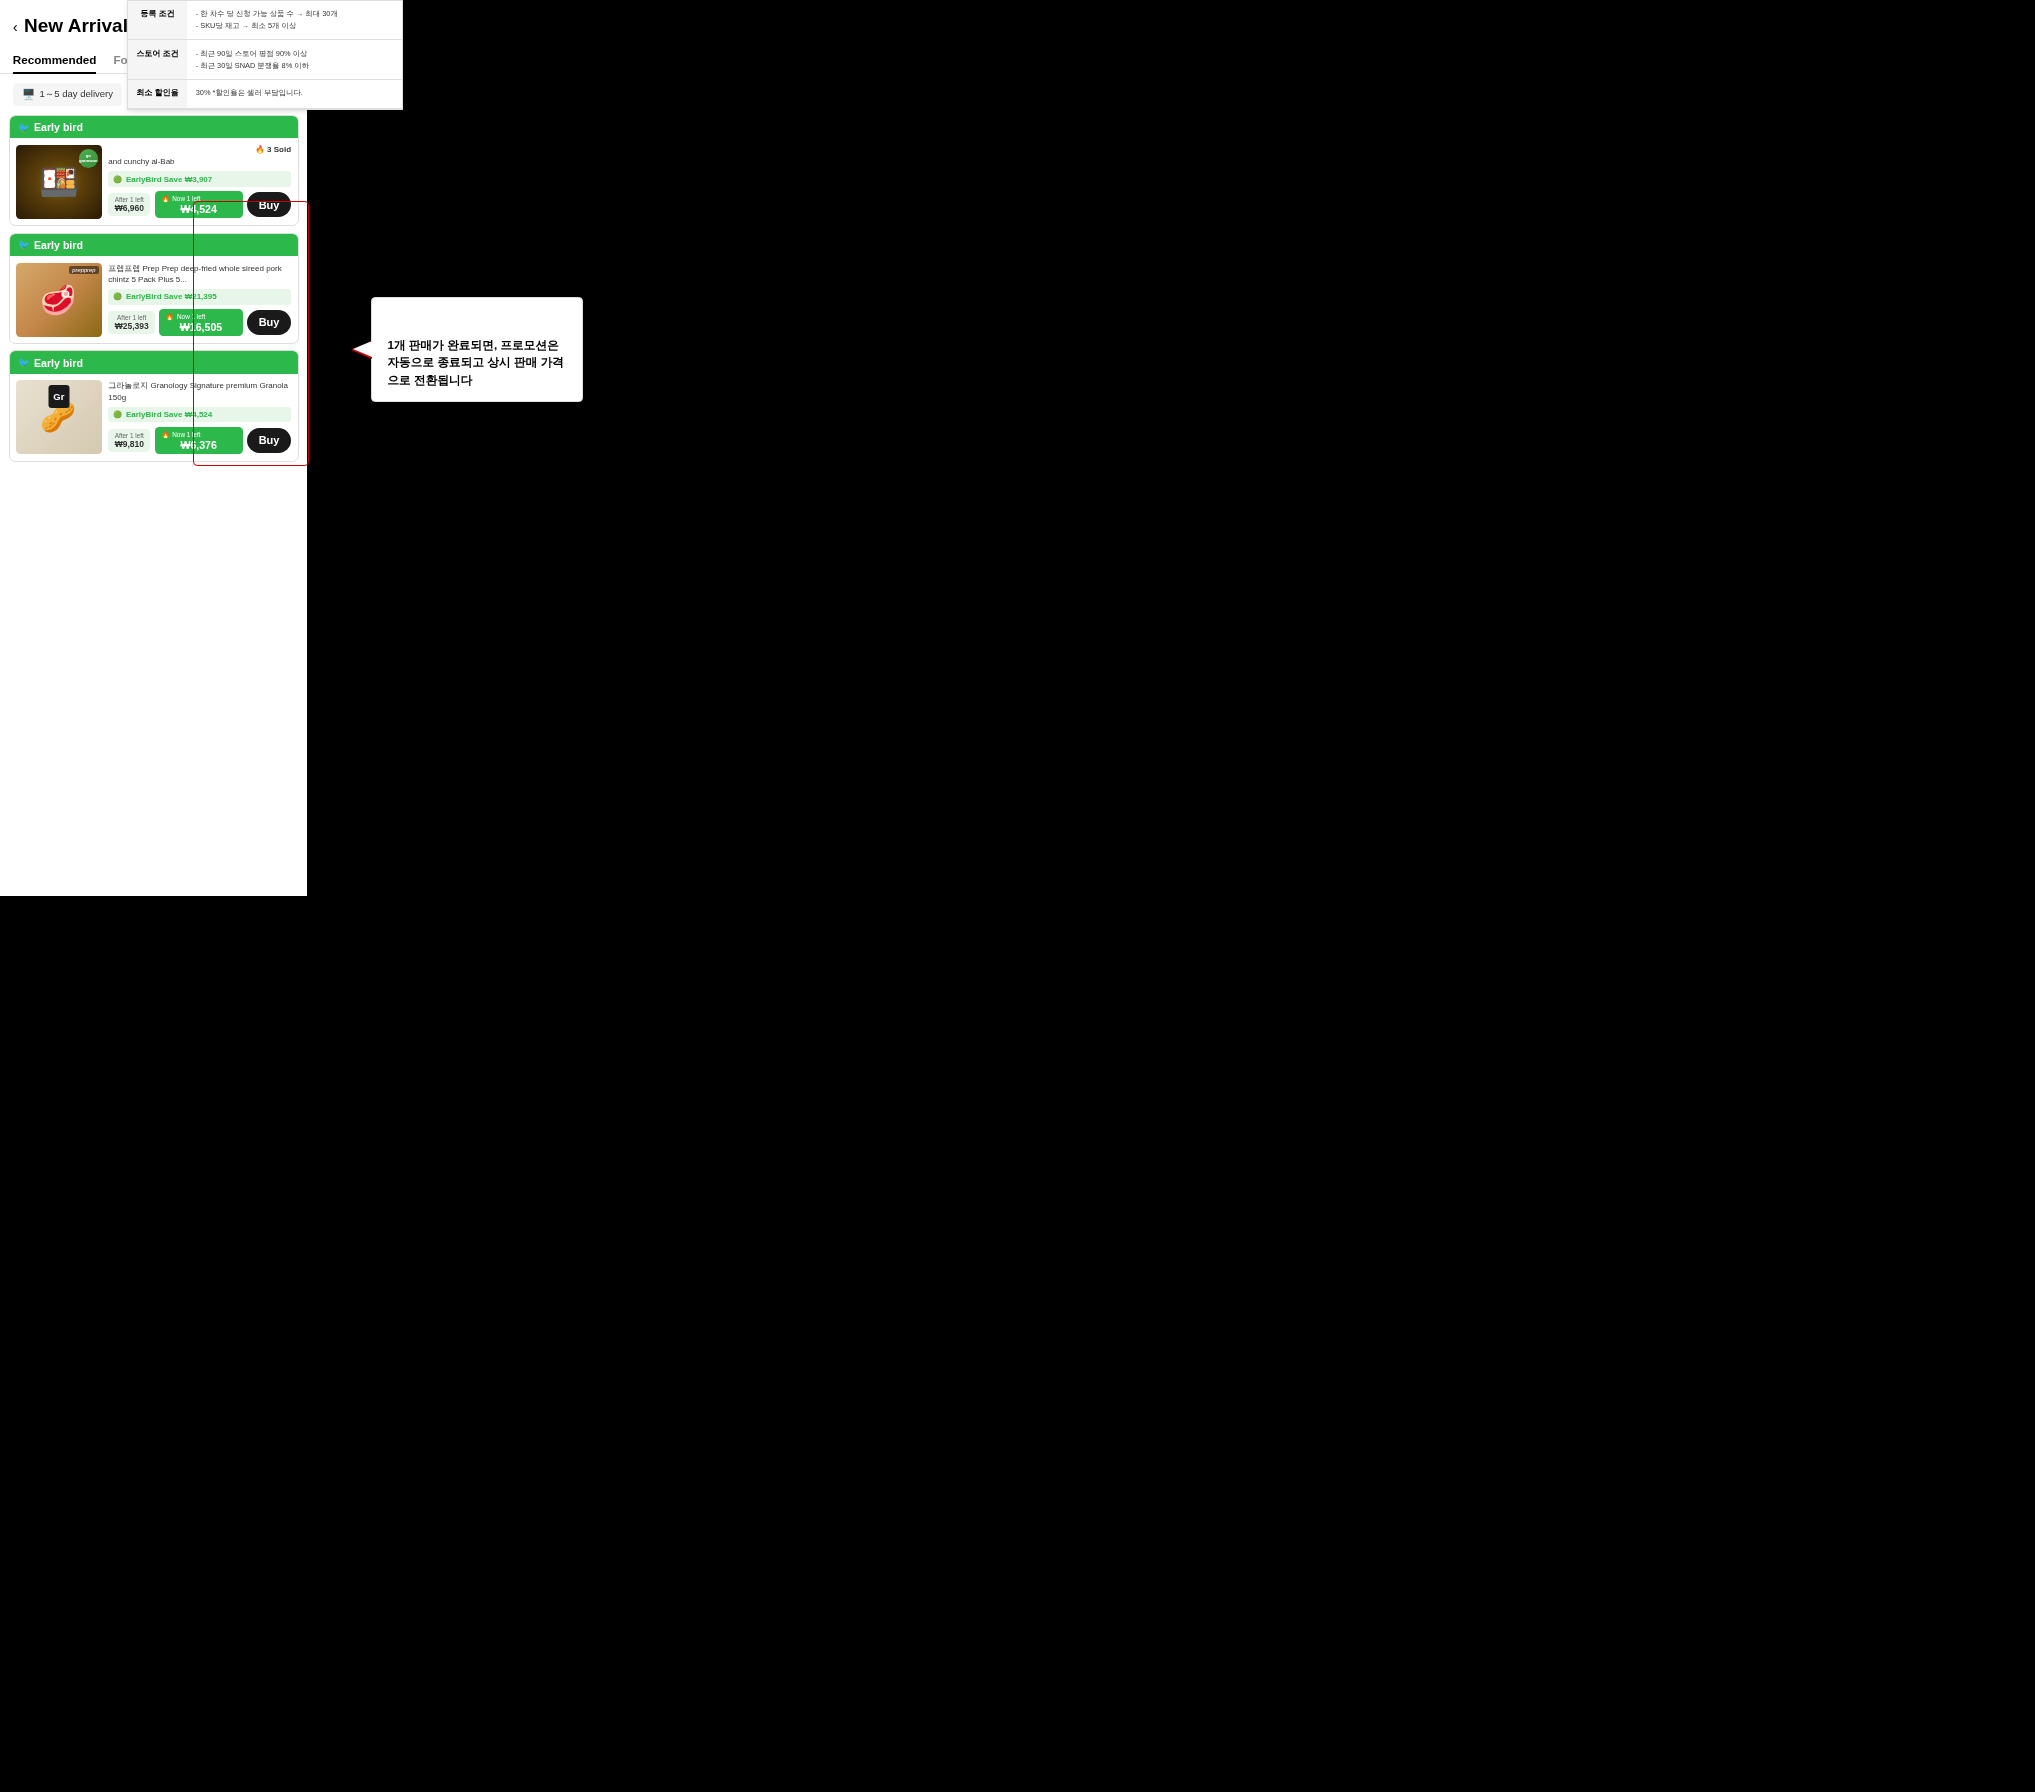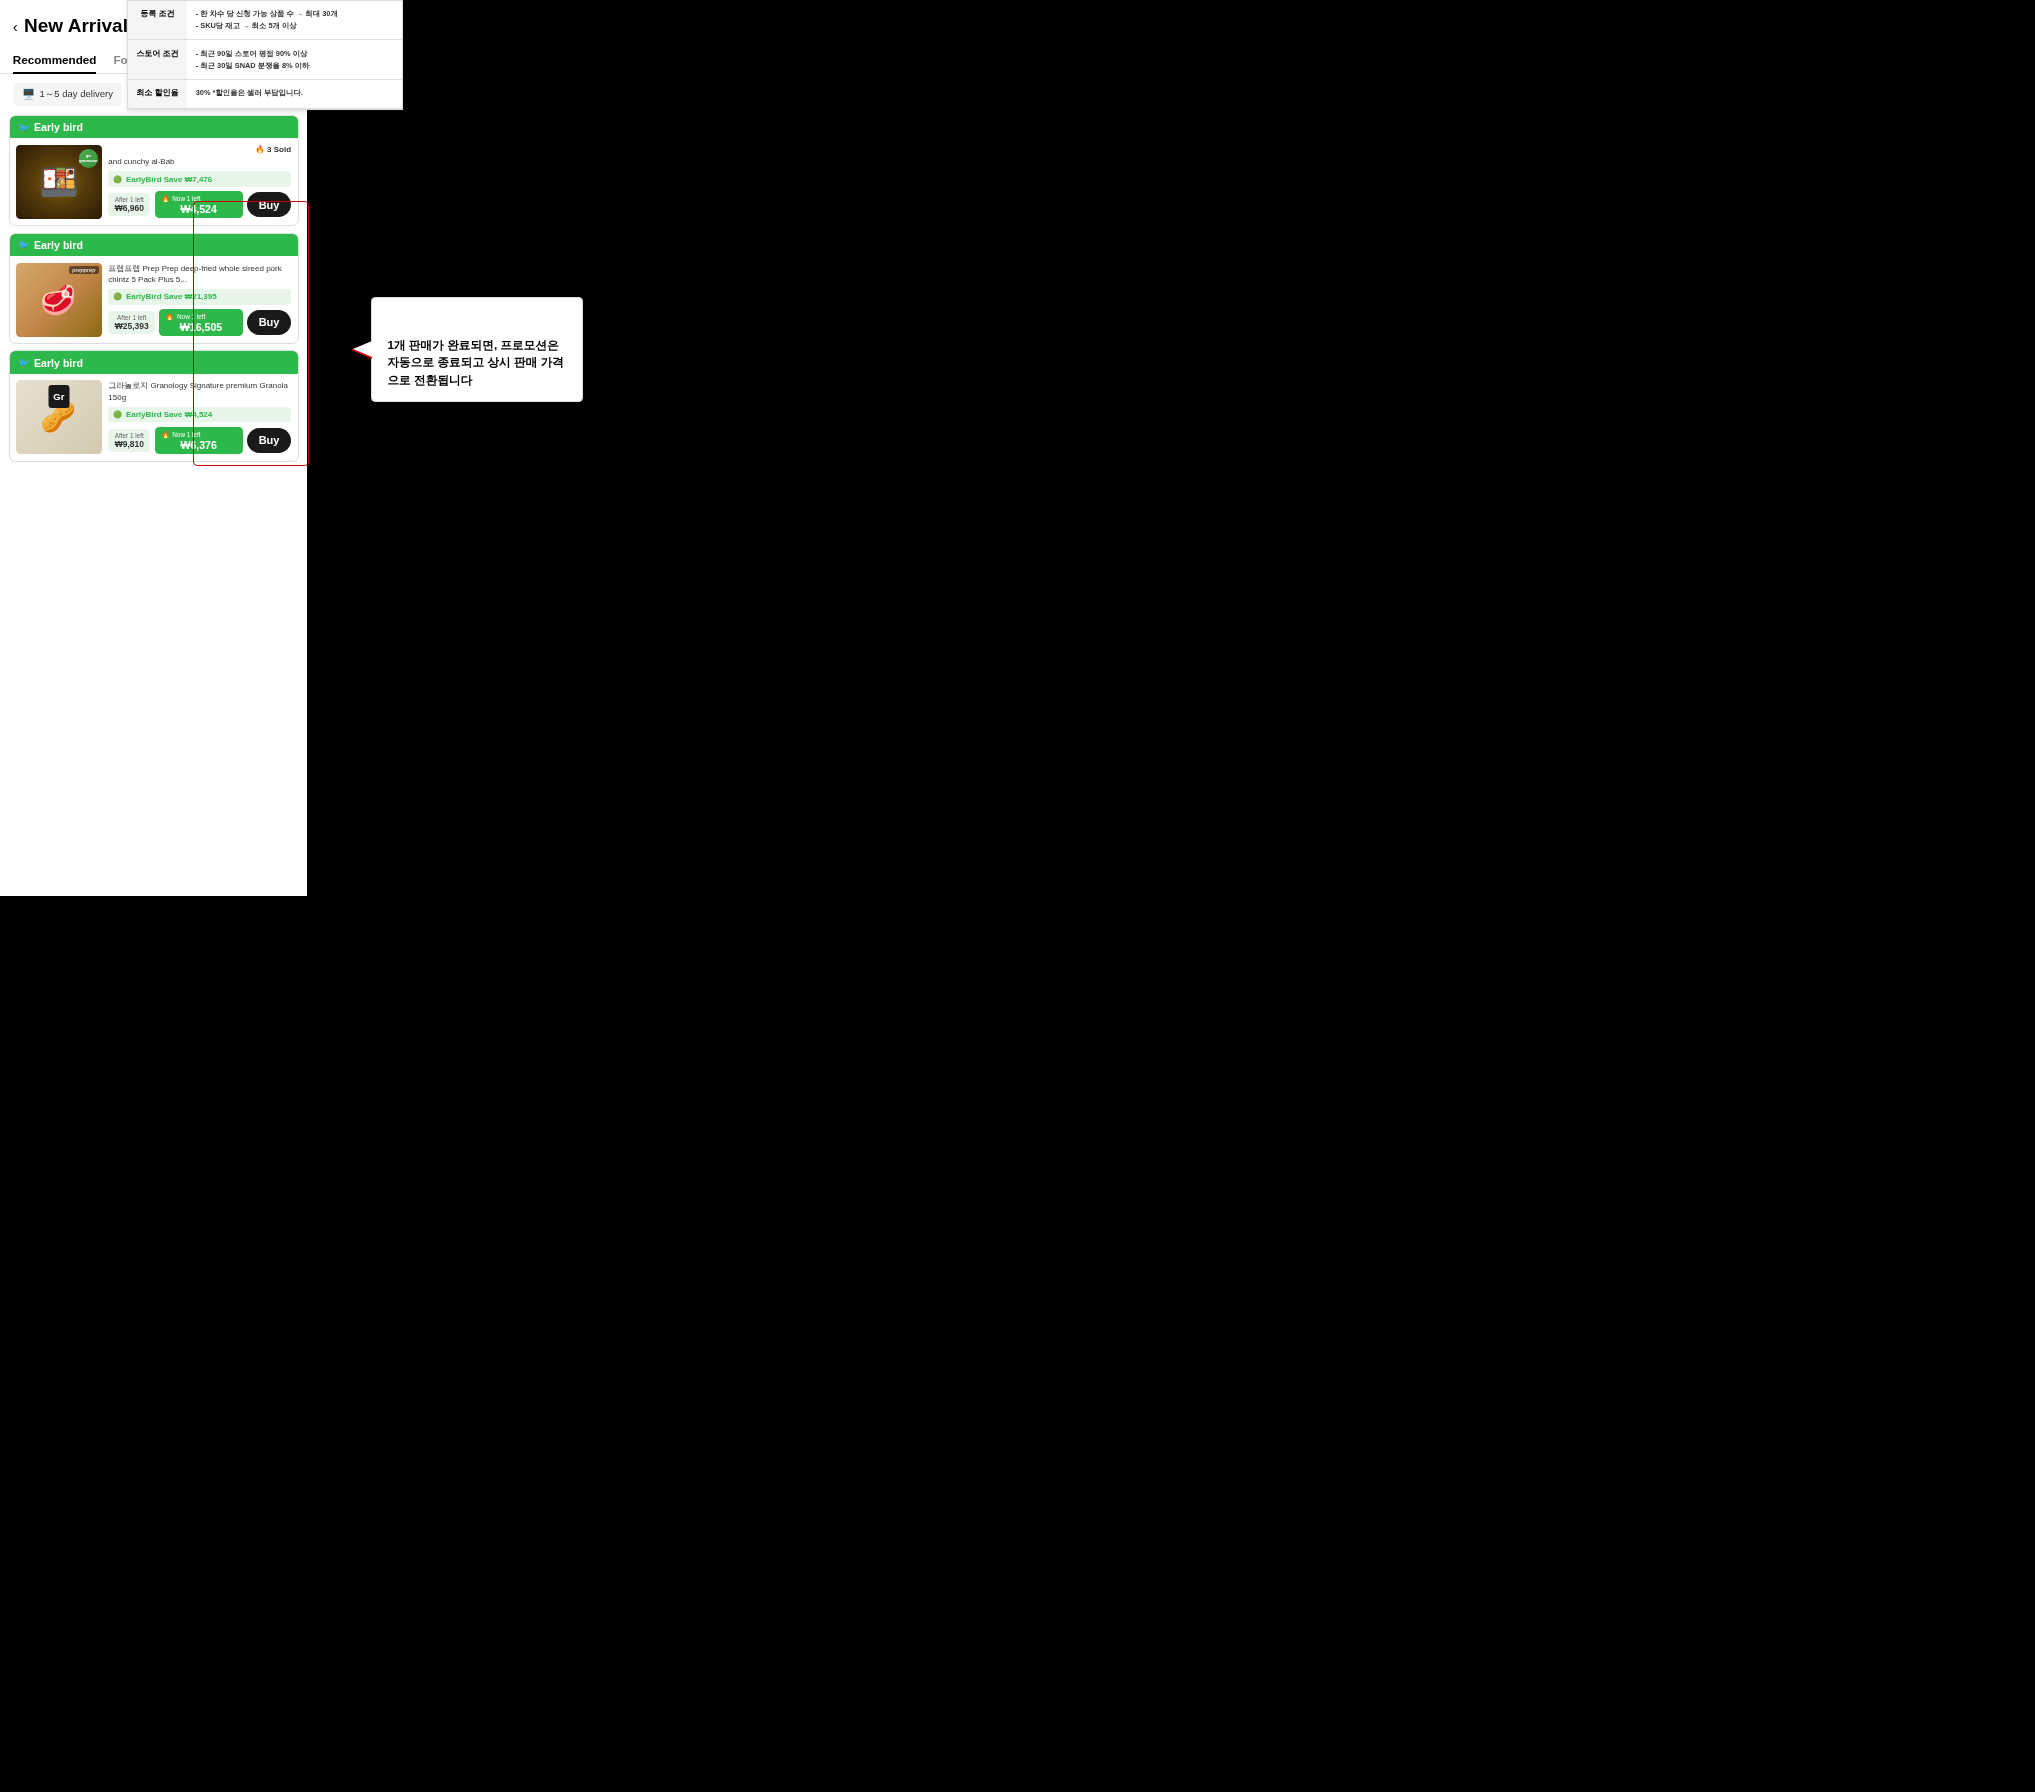--- a/index.html
+++ b/index.html
@@ -293,21 +293,20 @@
       border-collapse: collapse;
     }
     .info-table tr {
       border-bottom: 0.5px solid #e0e0e0;
     }
     .info-table td {
       padding: 7.4px 8.5px;
       font-size: 8px;
       line-height: 1.6;
       vertical-align: top;
-      font-weight: bold;
     }
     .info-table .label-cell {
       background: #f5f5f5;
       font-weight: 700;
       width: 58px;
       text-align: center;
       white-space: nowrap;
       font-size: 8px;
       color: #000;
     }
@@ -442,21 +441,21 @@
         <div class="gramwon-logo">go<br>gramwon</div>
       </div>
       <div class="product-info">
         <div class="sold-badge">
           <span>🔥</span>
           <span>3 Sold</span>
         </div>
         <div class="product-name">and cunchy al-Bab</div>
         <div class="earlybird-save">
           <span class="earlybird-save-icon">🟢</span>
-          <span class="earlybird-save-text">EarlyBird  Save ₩7,476</span>
+          <span class="earlybird-save-text">EarlyBird  Save ₩3,907</span>
         </div>
         <div class="price-row">
           <div class="price-after">
             <div class="price-after-label">After 1 left</div>
             <div class="price-after-value">₩6,960</div>
           </div>
           <div class="price-now">
             <div class="price-now-label">
               <span class="fire-icon">🔥</span>
               <span>Now 1 left</span>

